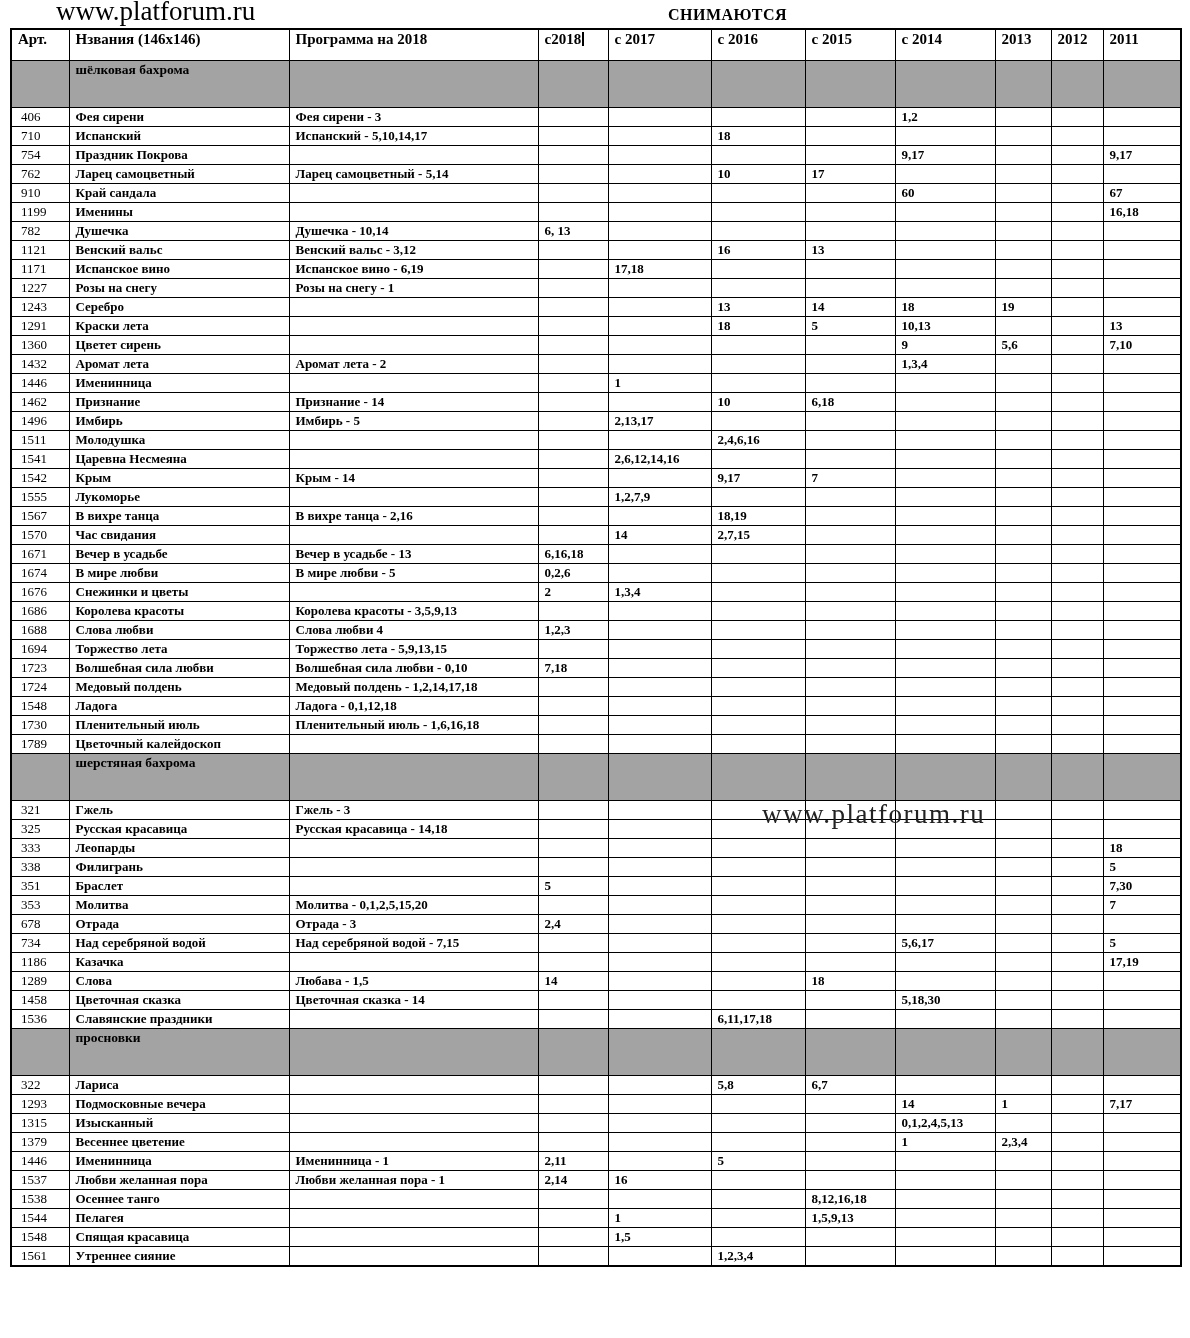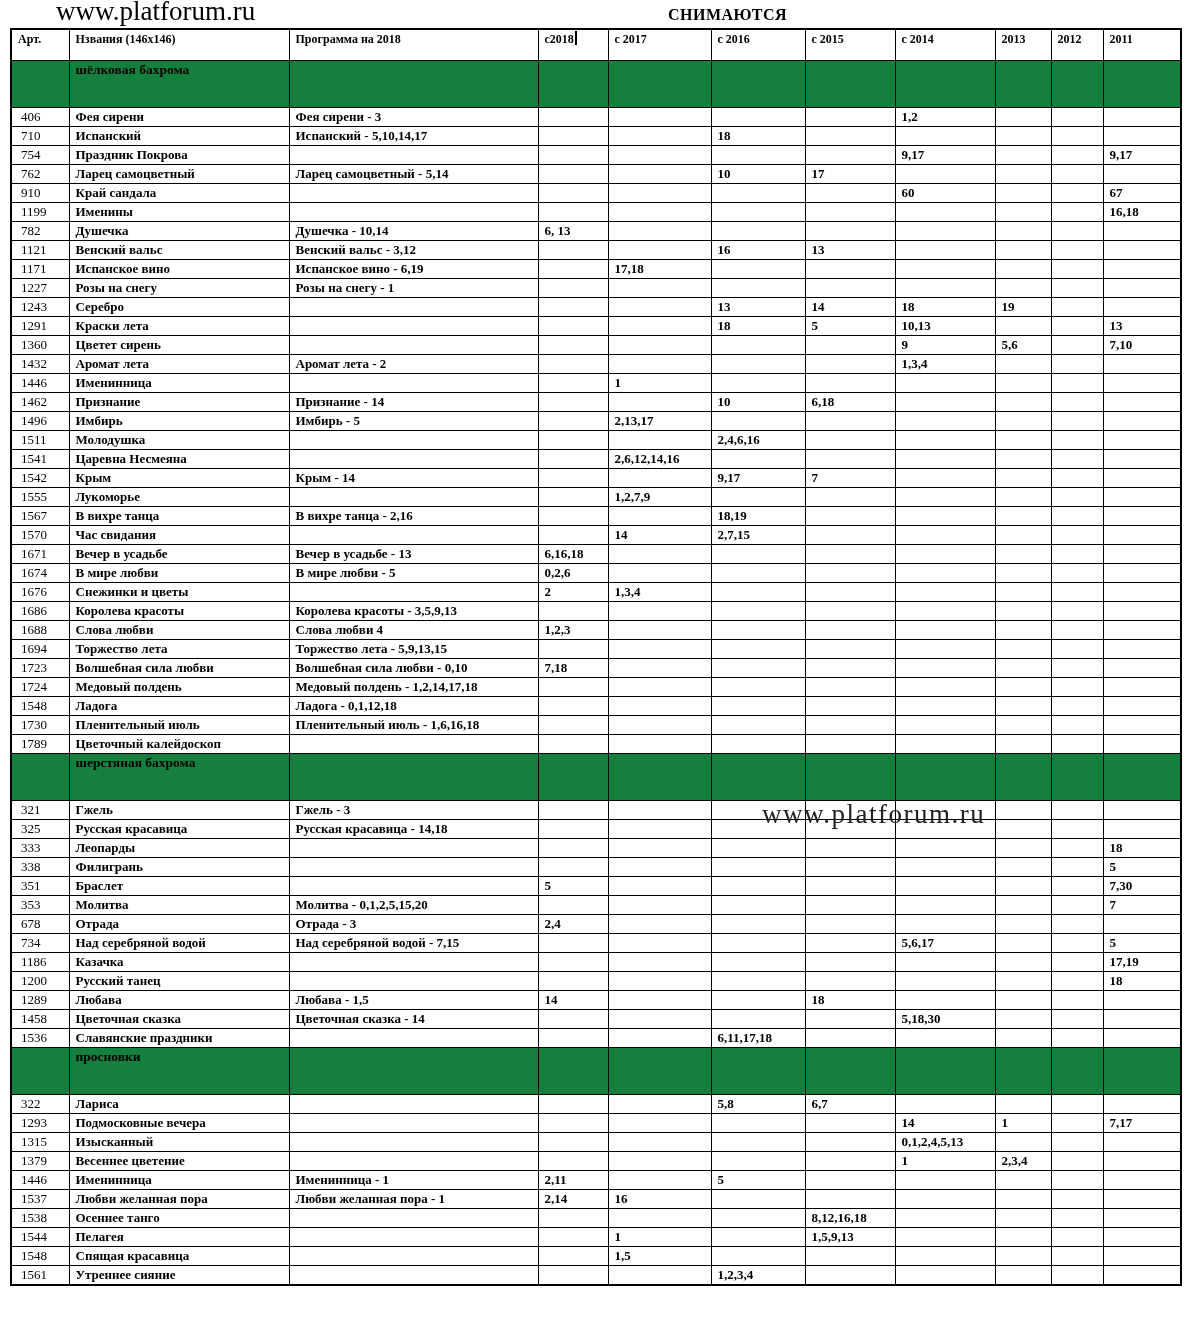--- a/index.html
+++ b/index.html
@@ -40,28 +40,28 @@
     padding: 1px 2px 1px 6px;
     vertical-align: top;
     text-align: left;
     line-height: 16px;
     overflow: hidden;
     white-space: nowrap;
     font-weight: bold;
   }
   table.grid th {
     height: 28px;
-    font-size: 12px;
+    font-size: 15px;
   }
   table.grid td.art {
     font-weight: normal;
     padding-left: 9px;
   }
   tr.section td {
-    background: #15803d;
+    background: #a3a3a3;
     height: 44px;
     font-size: 13.5px;
   }
   .cursor {
     display: inline-block;
     width: 2px; height: 14px;
     background: #000;
     vertical-align: -2px;
     margin-left: 1px;
   }
@@ -682,35 +682,22 @@
         <td></td>
         <td></td>
         <td></td>
         <td></td>
         <td></td>
         <td></td>
         <td></td>
         <td>17,19</td>
       </tr>
       <tr>
-        <td class="art">1200</td>
-        <td>Русский танец</td>
-        <td></td>
-        <td></td>
-        <td></td>
-        <td></td>
-        <td></td>
-        <td></td>
-        <td></td>
-        <td></td>
-        <td>18</td>
-      </tr>
-      <tr>
         <td class="art">1289</td>
-        <td>Любава</td>
+        <td>Слова</td>
         <td>Любава - 1,5</td>
         <td>14</td>
         <td></td>
         <td></td>
         <td>18</td>
         <td></td>
         <td></td>
         <td></td>
         <td></td>
       </tr>

